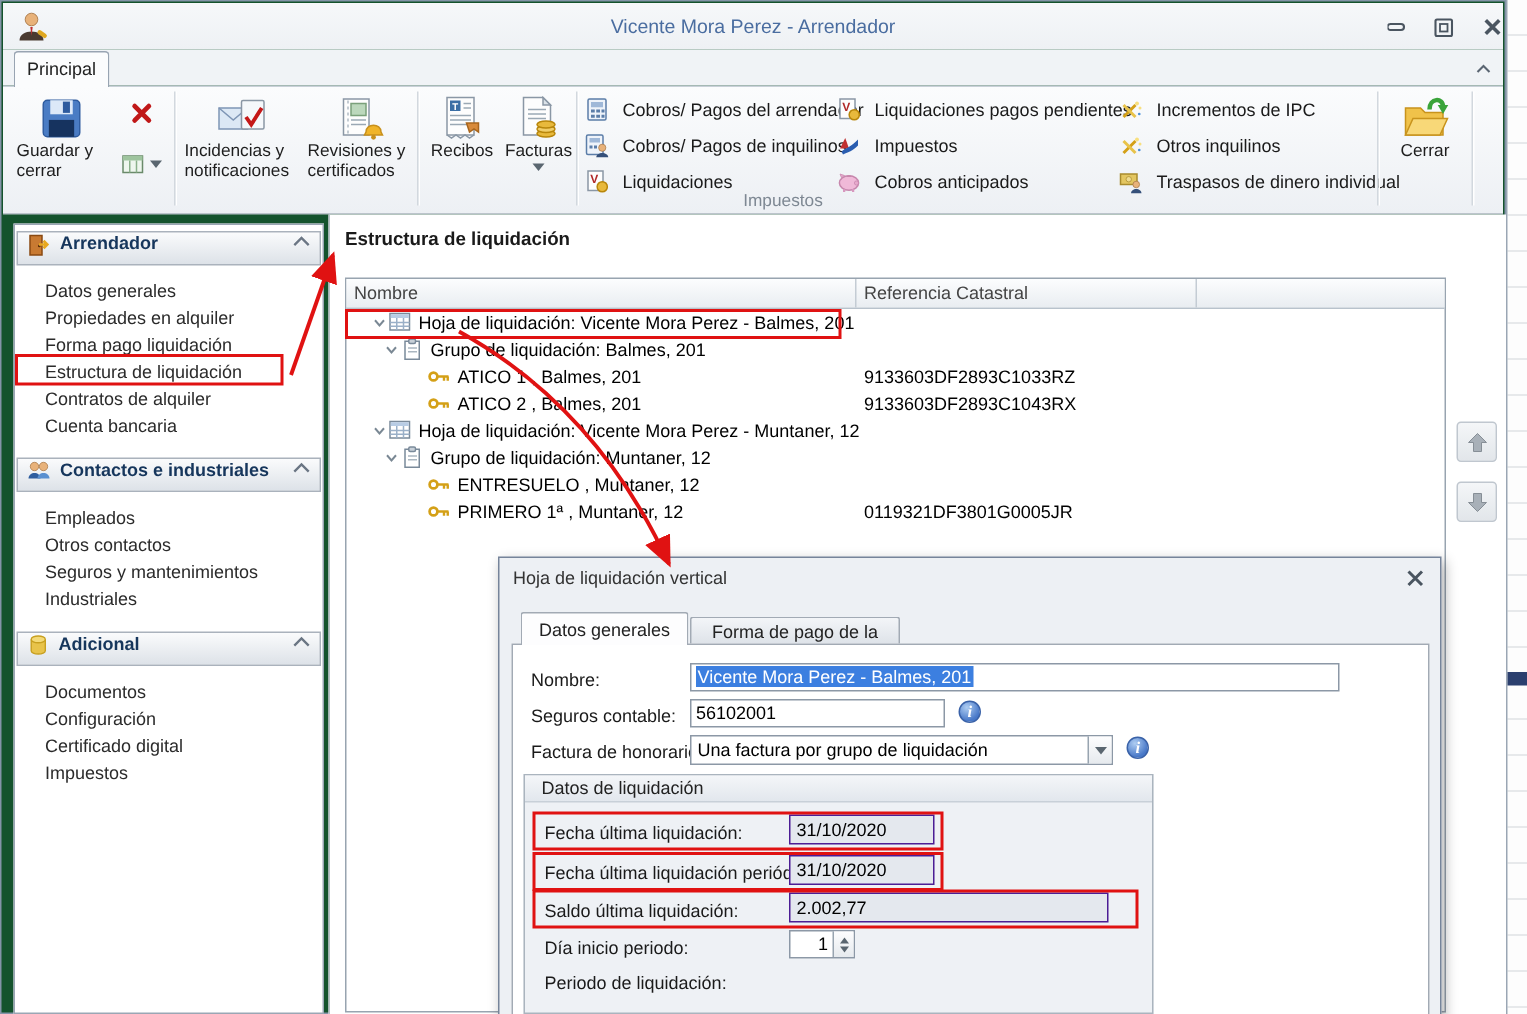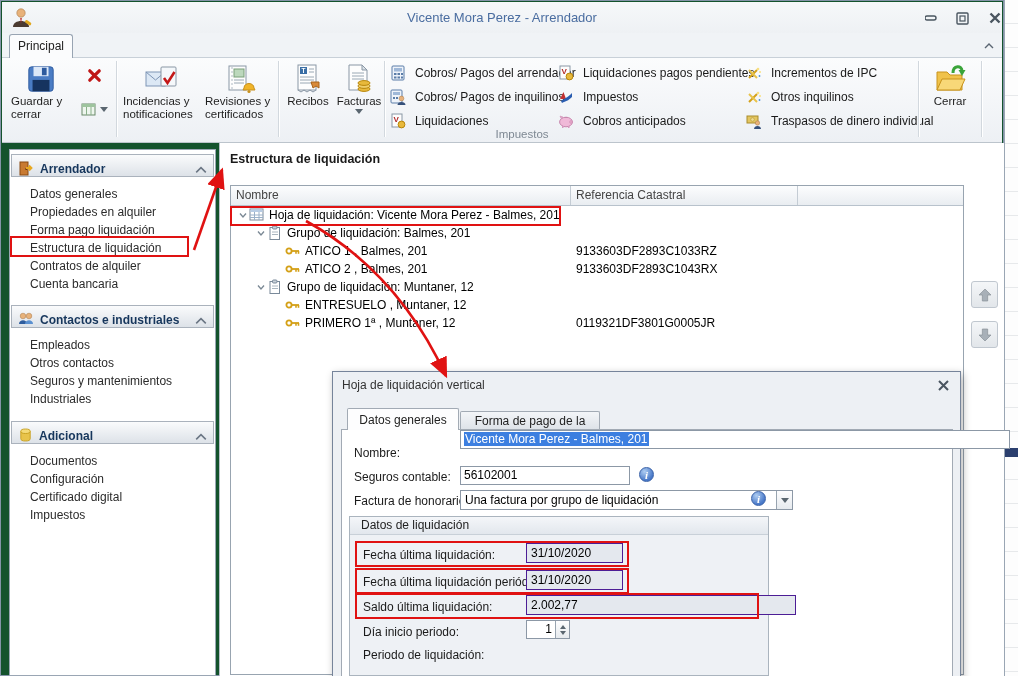--- a/index.html
+++ b/index.html
@@ -22,37 +22,37 @@
   .rsep { position:absolute; top:3px; height:76px; width:1px; background:#d2d8de; box-shadow:1px 0 0 #fff; }
   .bigbtn { position:absolute; top:2px; height:74px; display:flex; flex-direction:column; align-items:center; padding-top:3px; border:1px solid transparent; border-radius:3px; cursor:default; }
   .bigbtn .lbl { font-size:11.5px; color:#1e1e1e; text-align:left; line-height:13px; margin-top:1px; }
   .smallbtn { position:absolute; display:flex; align-items:center; justify-content:center; border:1px solid transparent; border-radius:3px; }
   .rcol { position:absolute; top:4px; display:flex; flex-direction:column; gap:3px; }
   .ritem { height:21px; display:flex; align-items:center; gap:5px; font-size:12px; color:#1a1a1a; cursor:default; }
   #opciones { position:absolute; left:430px; top:70px; width:180px; text-align:center; font-size:11.5px; color:#7e8893; }
 
   
   #sidebar { position:absolute; left:8px; top:148px; width:207px; height:527px; background:#fff; border:1px solid #9aa6b4; }
-  .sbheader { height:23px; margin:0 1px; background:linear-gradient(#fafbfc,#dde2e8); border:1px solid #aab2bc; display:flex; align-items:flex-end; gap:6px; padding:0 6px; font-size:12px; font-weight:bold; color:#16365c; cursor:default; }
+  .sbheader { height:23px; margin:0 1px; background:linear-gradient(#fafbfc,#dde2e8); border:1px solid #aab2bc; display:flex; align-items:flex-start; gap:6px; padding:0 6px; font-size:12px; font-weight:bold; color:#16365c; cursor:default; }
   .sbheader .chev { margin-left:auto; }
   .sbitems { padding:8px 0 0 20px; }
   .sbitem { height:18px; font-size:12px; color:#2b2b2b; line-height:18px; cursor:default; white-space:nowrap; }
   .mt12 { margin-top:12px; } .mt13 { margin-top:13px; }
 
   
   #main { position:absolute; left:218px; top:142px; width:786px; height:533px; background:#fff; border-left:1px solid #b8c0c8; }
   #main-title { position:absolute; left:10px; top:9px; font-size:12.5px; font-weight:bold; color:#1a1a1a; }
   #tree { position:absolute; left:10px; top:42px; width:734px; height:490px; border:1px solid #98a4b0; background:#fff; }
   #tree-header { display:flex; height:20px; background:linear-gradient(#fcfdfe,#e9edf1); border-bottom:1px solid #b8c2cc; font-size:12px; color:#444; }
   .hcell { line-height:19px; padding-left:5px; border-right:1px solid #c4ccd4; }
   .trow { position:relative; height:18px; display:flex; align-items:center; font-size:12px; color:#000; cursor:default; }
   .trow .ref { position:absolute; left:345px; }
   .chev { width:12px; height:12px; flex:0 0 12px; }
   .tic { width:16px; height:16px; flex:0 0 16px; margin-right:4px; }
-  .pad0{ padding-left:6px; } .pad1{ padding-left:24px; } .pad2{ padding-left:54px; }
+  .pad0{ padding-left:16px; } .pad1{ padding-left:24px; } .pad2{ padding-left:54px; }
   .movebtn { position:absolute; width:27px; height:27px; background:linear-gradient(#f4f6f8,#e2e6ea); border:1px solid #c0c7cf; border-radius:3px; display:flex; align-items:center; justify-content:center; cursor:default; }
 
   
   #annot { position:absolute; left:0; top:0; width:1018px; height:676px; z-index:60; pointer-events:none; }
   .redbox { position:absolute; border:2px solid #e01212; pointer-events:none; }
 
   
   #dialog { position:absolute; left:332px; top:371px; width:629px; height:310px; background:#edf0f4; border:1px solid #76849a; box-shadow:2px 3px 8px rgba(0,0,0,.3); z-index:30; }
   #dlg-title { position:absolute; left:9px; top:6px; font-size:12px; color:#333; }
   #dlg-close { position:absolute; right:10px; top:6px; width:14px; height:14px; display:flex; align-items:center; justify-content:center; cursor:default; }
@@ -414,20 +414,35 @@
       <div class="trow pad2">
         <svg class="tic" viewBox="0 0 16 16">
             <circle cx="4" cy="8" r="2.6" fill="none" stroke="#d4a017" stroke-width="1.8"></circle>
             <line x1="6.5" y1="8" x2="14" y2="8" stroke="#d4a017" stroke-width="1.8"></line>
             <line x1="11" y1="8" x2="11" y2="10.8" stroke="#d4a017" stroke-width="1.6"></line>
             <line x1="13.5" y1="8" x2="13.5" y2="10.8" stroke="#d4a017" stroke-width="1.6"></line>
           </svg>
         <span>ATICO 2 , Balmes, 201</span>
         <span class="ref">9133603DF2893C1043RX</span>
       </div>
+      <div class="trow pad0">
+        <svg class="chev" viewBox="0 0 12 12">
+            <path d="M3 4.5 L6 8 L9 4.5" fill="none" stroke="#7a8894" stroke-width="1.3"></path>
+          </svg>
+        <svg class="tic" viewBox="0 0 16 16">
+            <rect x="1" y="2" width="13" height="11" fill="#fff" stroke="#7a8a9a"></rect>
+            <rect x="1.5" y="2.5" width="12" height="2.5" fill="#b8cce4"></rect>
+            <line x1="5.5" y1="5" x2="5.5" y2="13" stroke="#9ab0c8"></line>
+            <line x1="10" y1="5" x2="10" y2="13" stroke="#9ab0c8"></line>
+            <line x1="1" y1="8" x2="14" y2="8" stroke="#9ab0c8"></line>
+            <line x1="1" y1="10.5" x2="14" y2="10.5" stroke="#9ab0c8"></line>
+          </svg>
+        <span>Hoja de liquidación: Vicente Mora Perez - Muntaner, 12</span>
+        <span class="ref"></span>
+      </div>
       <div class="trow pad1">
         <svg class="chev" viewBox="0 0 12 12">
             <path d="M3 4.5 L6 8 L9 4.5" fill="none" stroke="#7a8894" stroke-width="1.3"></path>
           </svg>
         <svg class="tic" viewBox="0 0 16 16">
             <rect x="3" y="2.5" width="9.5" height="12" fill="#fff" stroke="#7a8a9a"></rect>
             <rect x="5.5" y="1" width="4.5" height="3" rx="1" fill="#c8d0d8" stroke="#7a8a9a"></rect>
             <line x1="5" y1="7" x2="11" y2="7" stroke="#aab6c0"></line>
             <line x1="5" y1="9.5" x2="11" y2="9.5" stroke="#aab6c0"></line>
           </svg>
@@ -478,46 +493,46 @@
   <div id="dlg-close">
     <svg width="11" height="11" viewBox="0 0 11 11">
         <path d="M1 1 L10 10 M10 1 L1 10" stroke="#4a5560" stroke-width="2"></path>
       </svg>
   </div>
   <div class="dtab" id="dtab1">Datos generales</div>
   <div class="dtab" id="dtab2">Forma de pago de la liquidación</div>
 
   <div id="dpage">
     <div class="flabel" style="left:12px;top:16px">Nombre:</div>
-    <div class="tinput" style="left:118px;top:0;width:550px"><span class="sel">Vicente Mora Perez - Balmes, 201</span></div>
+    <div class="tinput" style="left:118px;top:12px;width:433px"><span class="sel">Vicente Mora Perez - Balmes, 201</span></div>
 
     <div class="flabel" style="left:12px;top:40px">Seguros contable:</div>
     <div class="tinput" style="left:118px;top:36px;width:170px">56102001</div>
     <div class="info" style="left:297px;top:37px">i</div>
 
     <div class="flabel" style="left:12px;top:64px">Factura de honorarios:</div>
-    <div class="combo" style="left:118px;top:60px;width:333px">
+    <div class="combo" style="left:118px;top:60px;width:282px">
       <span>Una factura por grupo de liquidación</span>
       <span class="dd">
           <span class="tri-d"></span>
         </span>
     </div>
     <div class="info" style="left:409px;top:61px">i</div>
 
     <div id="dgroup">
       <div id="dgroup-hd">Datos de liquidación</div>
 
       <div class="flabel" style="left:13px;top:31px">Fecha última liquidación:</div>
       <div class="rofield" style="left:176px;top:26px;width:97px">31/10/2020</div>
 
       <div class="flabel" style="left:13px;top:58px">Fecha última liquidación periódica:</div>
       <div class="rofield" style="left:176px;top:53px;width:97px">31/10/2020</div>
 
       <div class="flabel" style="left:13px;top:83px">Saldo última liquidación:</div>
-      <div class="rofield" style="left:176px;top:78px;width:270px">2.002,77</div>
+      <div class="rofield" style="left:176px;top:78px;width:213px">2.002,77</div>
 
       <div class="flabel" style="left:13px;top:108px">Día inicio periodo:</div>
       <div class="spin" style="left:176px;top:103px;width:44px">
         <span class="num">1</span>
         <span class="dd">
             <span class="tri-u6"></span>
             <span class="tri-d6"></span>
           </span>
       </div>
 

